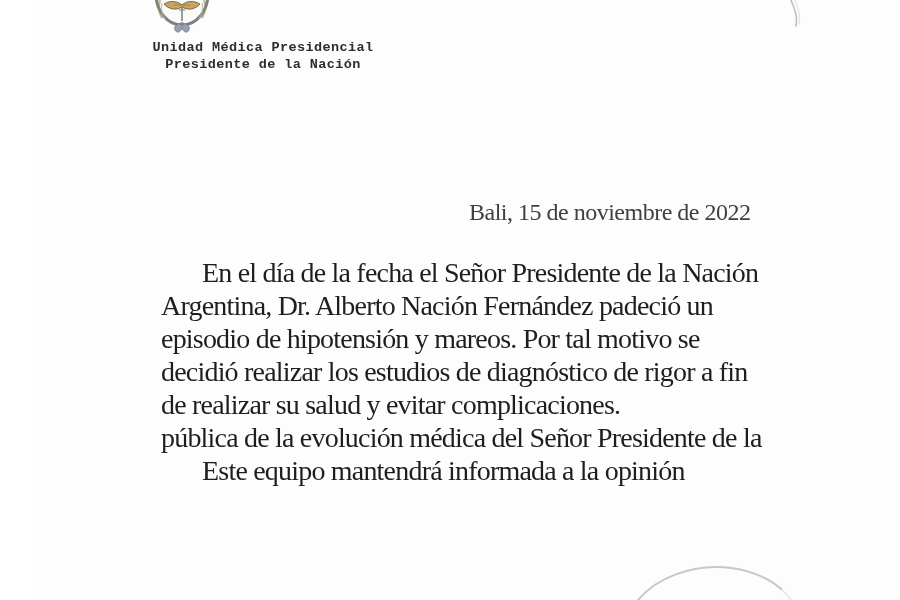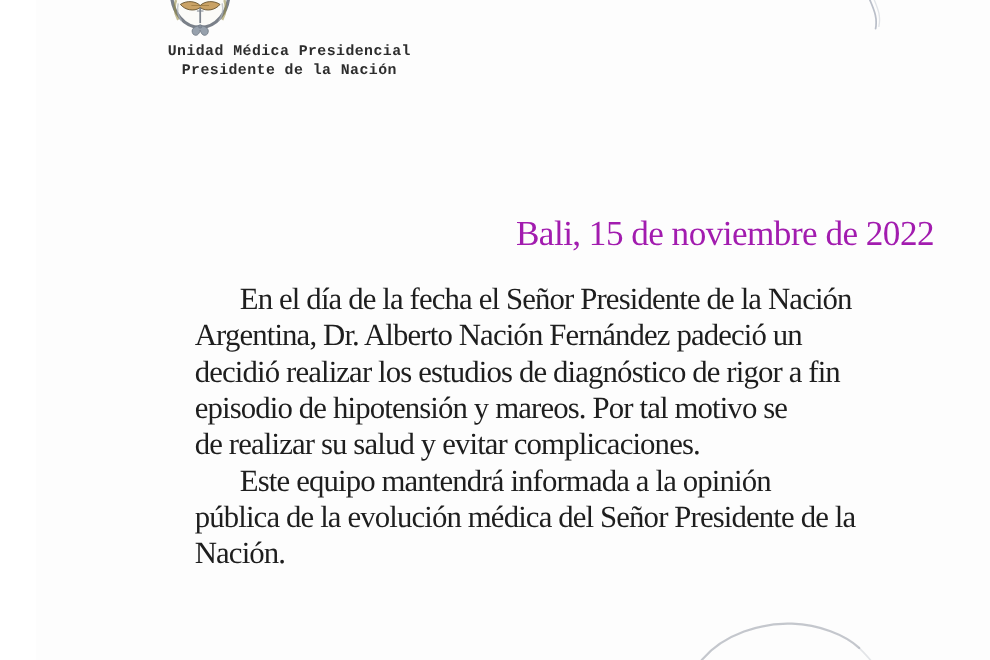--- a/index.html
+++ b/index.html
@@ -23,28 +23,28 @@
     font-weight:bold;
     font-size:13.5px;
     line-height:16.5px;
     letter-spacing:0.4px;
     color:#2d2d2d;
     white-space:nowrap;
   }
   
   .date-line{
     position:absolute;left:436px;top:196px;
-    font-size:32px;line-height:33px;
+    font-size:24px;line-height:33px;
     letter-spacing:-0.5px;
-    color:#a21caf;
+    color:#404040;
     white-space:nowrap;
   }
   
   .body-text{
-    position:absolute;left:144px;top:256px;width:700px;
+    position:absolute;left:128px;top:256px;width:700px;
     font-size:28px;line-height:33px;
     letter-spacing:-0.8px;
     color:#1e1e1e;
   }
   .body-text .line{white-space:nowrap;}
   .body-text .line.indent{padding-left:41px;}
   
   .pen-mark{
     position:absolute;left:748px;top:0;width:32px;height:32px;
     filter:blur(0.3px);
@@ -84,28 +84,27 @@
     <path d="M 9,-2 C 13,8 17,15 15,26" fill="none" stroke="#a9afbb" stroke-width="1.6" opacity="0.8" stroke-linecap="round"></path>
     <path d="M 13,-2 C 17,8 20,14 18,24" fill="none" stroke="#c6cbd4" stroke-width="1.2" opacity="0.5" stroke-linecap="round"></path>
   </svg>
 
   <div class="date-line">Bali, 15 de noviembre de 2022</div>
 
   <div class="body-text">
     <div>
       <div class="line indent">En el día de la fecha el Señor Presidente de la Nación</div>
       <div class="line">Argentina, Dr. Alberto Nación Fernández padeció un</div>
+      <div class="line">episodio de hipotensión y mareos. Por tal motivo se</div>
       <div class="line">decidió realizar los estudios de diagnóstico de rigor a fin</div>
-      <div class="line">episodio de hipotensión y mareos. Por tal motivo se</div>
       <div class="line">de realizar su salud y evitar complicaciones.</div>
     </div>
     <div>
+      <div class="line">pública de la evolución médica del Señor Presidente de la</div>
       <div class="line indent">Este equipo mantendrá informada a la opinión</div>
-      <div class="line">pública de la evolución médica del Señor Presidente de la</div>
-      <div class="line">Nación.</div>
     </div>
   </div>
 
   <svg class="stamp-arc" viewBox="0 0 215 48" xmlns="http://www.w3.org/2000/svg">
     <path d="M 20,48 C 40,24 75,14 102,15 C 127,16 150,25 163,37" fill="none" stroke="#8c929e" stroke-width="2" opacity="0.5" stroke-linecap="round"></path>
     <path d="M 163,37 C 170,44 174,48 176,52" fill="none" stroke="#aab0ba" stroke-width="1.6" opacity="0.3" stroke-linecap="round"></path>
   </svg>
 
 </div>
 

